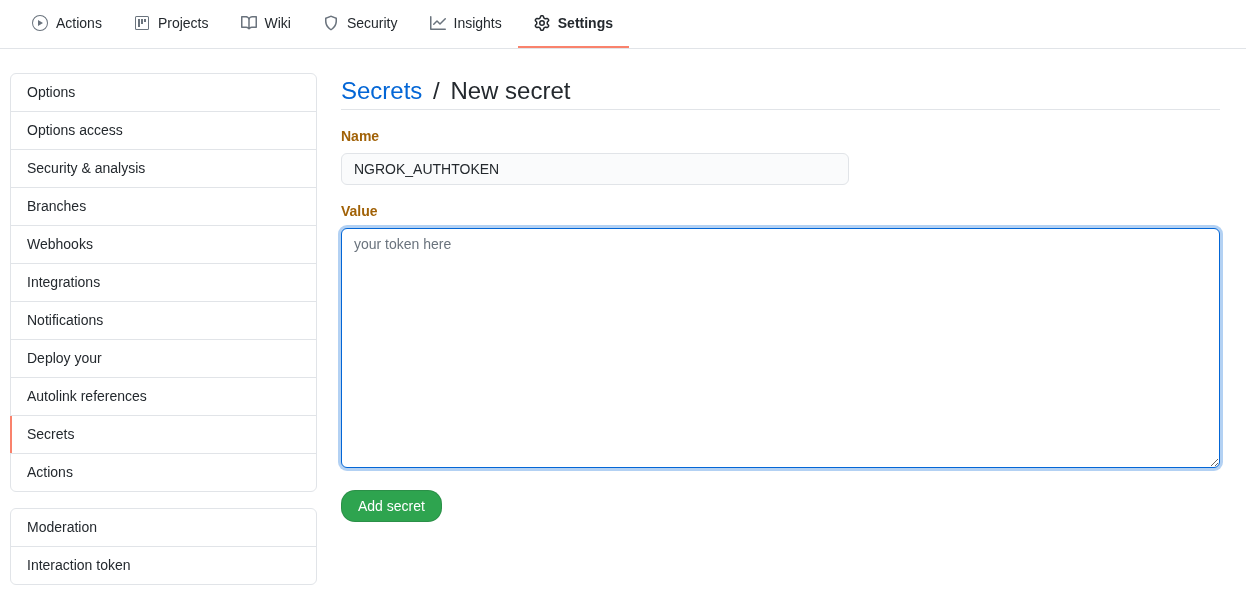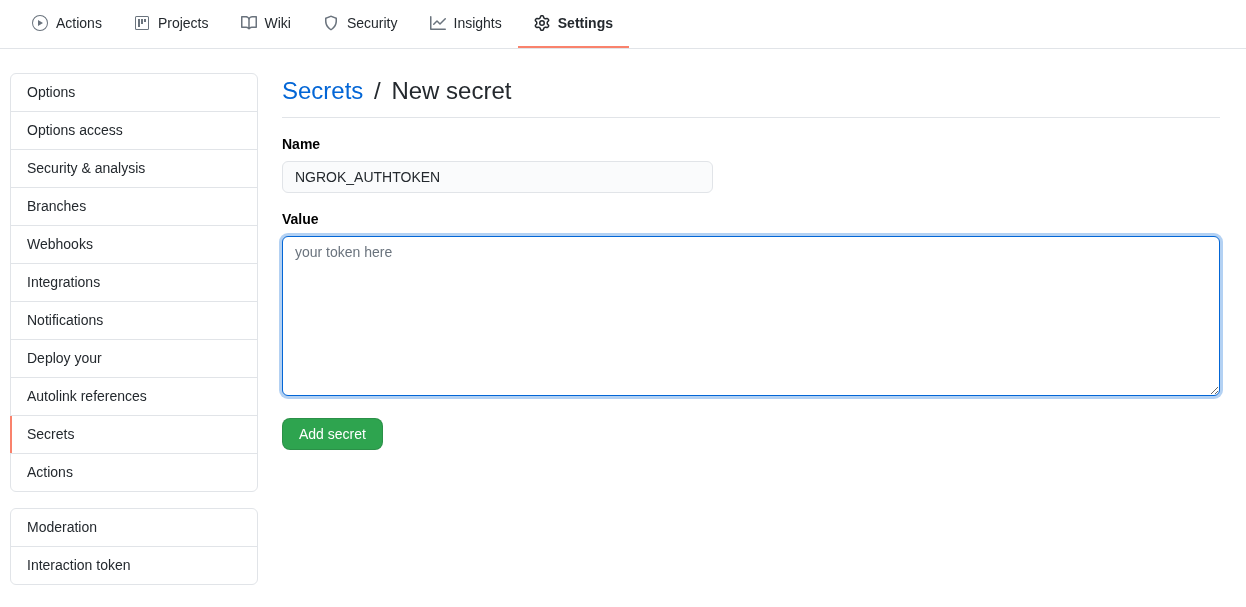--- a/index.html
+++ b/index.html
@@ -3,40 +3,40 @@
 <meta charset="utf-8">
 <style>
   *{box-sizing:border-box;margin:0;padding:0}
   body{font-family:-apple-system,BlinkMacSystemFont,"Segoe UI",Helvetica,Arial,sans-serif;font-size:14px;line-height:1.5;color:#24292e;background:#fff;width:1246px}
   .tabnav{border-bottom:1px solid #e1e4e8;padding:0 16px;display:flex;gap:0;}
   .tab{display:flex;align-items:center;gap:8px;padding:8px 16px;color:#24292e;cursor:pointer;border-bottom:2px solid transparent;font-size:14px;line-height:30px}
   .tab svg{fill:#6a737d}
   .tab.selected{font-weight:600;border-bottom:2px solid #f9826c}
   .tab.selected svg{fill:#24292e}
   .layout{display:flex;gap:24px;padding:24px 10px 40px 10px}
-  .sidecol{width:248px;flex-shrink:0}
+  .sidecol{width:307px;flex-shrink:0}
   .menu{list-style:none;border:1px solid #e1e4e8;border-radius:6px;margin-bottom:16px}
   .menu-item{display:block;padding:8px 16px;border-bottom:1px solid #e1e4e8;color:#24292e;cursor:pointer;font-size:14px}
   .menu-item:last-child{border-bottom:none}
   .menu-item.current{position:relative}
   .menu-item.current::before{content:"";position:absolute;left:-1px;top:0;bottom:0;width:2px;background:#f9826c}
   .menu-heading{font-weight:400}
   .maincol{flex:1;min-width:0;padding-right:16px}
-  .Subhead{padding-bottom:8px;margin-bottom:16px;border-bottom:1px solid #e1e4e8;display:flex;align-items:baseline}
+  .Subhead{padding-bottom:0;margin-bottom:16px;border-bottom:1px solid #e1e4e8;display:flex;align-items:baseline}
   .Subhead h2{font-size:24px;font-weight:400}
   .Subhead a{color:#0366d6;text-decoration:none}
   .Subhead .sep{color:#24292e;padding:0 4px}
   .form-group{margin-bottom:16px}
-  .form-group dt label{font-weight:600;font-size:14px;color:#000000;margin-bottom:6px;display:block}
+  .form-group dt label{font-weight:600;font-size:14px;color:#a16207;margin-bottom:6px;display:block}
   .form-control{background:#fafbfc;border:1px solid #e1e4e8;border-radius:6px;padding:5px 12px;font-size:14px;line-height:20px;color:#24292e;outline:none}
-  #name-input{width:431px}
-  #value-input{width:100%;height:160px;font-family:inherit;resize:both}
+  #name-input{width:508px}
+  #value-input{width:100%;height:240px;font-family:inherit;resize:both}
   #value-input::placeholder{color:#6a737d}
   .textarea-focused{border:1px solid #0366d6;box-shadow:0 0 0 3px rgba(3,102,214,0.3);background:#fff}
-  .btn-primary{color:#fff;background:#2ea44f;border:1px solid rgba(27,31,35,0.15);padding:5px 16px;font-size:14px;font-weight:500;border-radius:8px;cursor:pointer;line-height:20px}
+  .btn-primary{color:#fff;background:#2ea44f;border:1px solid rgba(27,31,35,0.15);padding:5px 16px;font-size:14px;font-weight:500;border-radius:14px;cursor:pointer;line-height:20px}
 </style>
 </head>
 <body>
 
 <nav class="tabnav">
   <a class="tab">
     <svg width="16" height="16" viewBox="0 0 16 16">
         <path fill-rule="evenodd" d="M8 1a7 7 0 100 14A7 7 0 008 1zM0 8a8 8 0 1116 0A8 8 0 010 8zm6-3l5 3-5 3V5z"></path>
       </svg>
     <span>Actions</span>

